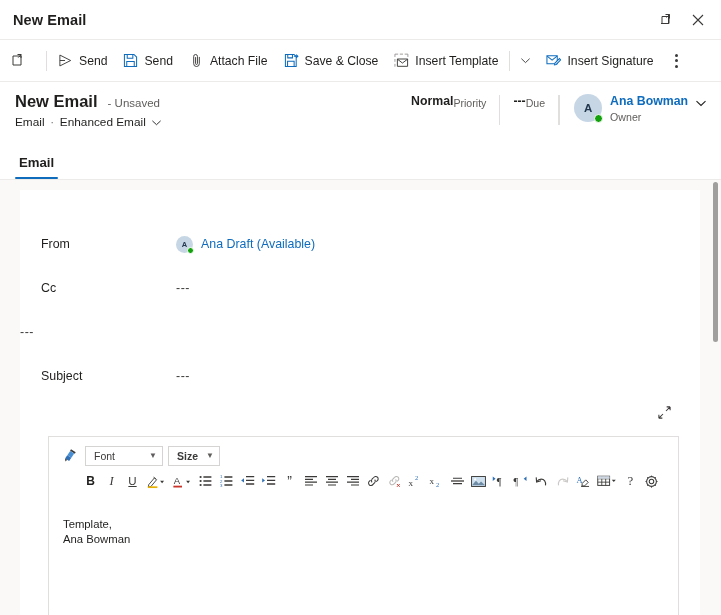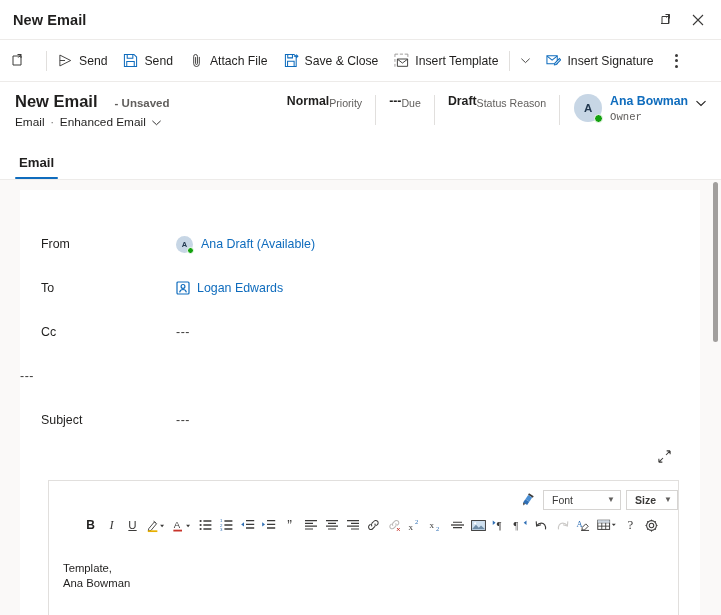--- a/index.html
+++ b/index.html
@@ -55,40 +55,40 @@
   .overflow-dots i { width: 3px; height: 3px; border-radius: 50%; background: #3b3a39; display: block; }
 
   
   .rec-header {
     position: absolute; left: 0; top: 82px; width: 721px; height: 57px;
     background: #ffffff; display: flex; align-items: flex-start;
   }
   .rec-left { padding: 10px 0 0 15px; }
   .rec-title-row { display: flex; align-items: baseline; }
   .rec-title { font-size: 16.5px; font-weight: 600; color: #201f1e; }
-  .rec-unsaved { font-size: 11.5px; color: #605e5c; margin-left: 17px; font-weight: bold; }
+  .rec-unsaved { font-size: 11.5px; color: #605e5c; margin-left: 10px; }
   .rec-sub { display: flex; align-items: center; font-size: 11.8px; color: #201f1e; margin-top: 4px; }
   .rec-sub .dot-sep { margin: 0 6px; color: #605e5c; font-size: 10px; }
   .rec-sub .chev { margin-left: 5px; display: flex; align-items: center; }
 
   .rec-right {
     margin-left: auto; display: flex; align-items: flex-start;
     padding: 12px 14px 0 0;
   }
   .stat {
     display: flex; flex-direction: row; align-items: center;
     padding: 0 13px; min-width: 40px;
   }
   .stat .v { font-size: 12.3px; font-weight: 600; color: #201f1e; line-height: 15px; }
   .stat .k { font-size: 10.6px; color: #605e5c; margin-top: 2px; }
   .stat-div { width: 1px; height: 30px; background: #e1dfdd; margin-top: 1px; }
   .owner { display: flex; align-items: flex-start; padding-left: 14px; }
   .owner-txt { margin-left: 8px; }
   .owner-name { font-size: 12.3px; color: #0f6cbd; font-weight: 600; line-height: 15px; }
-  .owner-role { font-size: 10.6px; color: #605e5c; margin-top: 2px; font-family: Liberation Mono, monospace; }
+  .owner-role { font-size: 10.6px; color: #605e5c; margin-top: 2px; }
   .owner-chev { margin-left: 7px; padding-top: 3px; display: flex; }
 
   
   .avatar {
     position: relative; border-radius: 50%;
     background: #c7d6e5; color: #22384f;
     display: flex; align-items: center; justify-content: center;
     font-weight: 600; flex: none;
   }
   .avatar.lg { width: 28px; height: 28px; font-size: 11.5px; }
@@ -144,21 +144,21 @@
     position: absolute; right: 26px; top: 4px;
     width: 20px; height: 20px; display: flex; align-items: center; justify-content: center;
   }
 
   
   .editor {
     margin: 4px 21px 0 28px; border: 1px solid #e1dfdd; background: #ffffff;
     height: 300px; position: relative;
   }
   .rt-toolbar { padding: 6px 0 0 0; }
-  .rt-row1 { display: flex; align-items: center; height: 25px; padding-left: 9px; justify-content: flex-end; }
+  .rt-row1 { display: flex; align-items: center; height: 25px; padding-left: 9px; }
   .rt-brush { width: 22px; display: flex; align-items: center; justify-content: center; }
   .rt-select {
     height: 20px; border: 1px solid #d6d4d2; background: #fff;
     display: flex; align-items: center; justify-content: space-between;
     font-size: 10.5px; color: #3b3a39; padding: 0 5px 0 8px; margin-left: 5px;
   }
   .rt-select.font { width: 78px; }
   .rt-select.size { width: 52px; font-weight: bold; }
   .rt-select .cw { margin-left: 6px; color: #605e5c; font-size: 8px; }
   .rt-row2 {
@@ -326,24 +326,20 @@
       <div class="stat">
         <span class="v">Normal</span>
         <span class="k">Priority</span>
       </div>
       <div class="stat-div"></div>
       <div class="stat">
         <span class="v">---</span>
         <span class="k">Due</span>
       </div>
       <div class="stat-div"></div>
-      <div class="stat">
-        <span class="v">Draft</span>
-        <span class="k">Status Reason</span>
-      </div>
       <div class="stat-div"></div>
 
       <div class="owner">
         <div class="avatar lg">
           <span>A</span>
           <span class="presence"></span>
         </div>
         <div class="owner-txt">
           <div class="owner-name">Ana Bowman</div>
           <div class="owner-role">Owner</div>
@@ -373,33 +369,20 @@
           <div class="flabel">From</div>
           <div class="fvalue link">
             <span class="avatar sm">
               <span>A</span>
               <span class="presence"></span>
             </span>
             <span class="nm">Ana Draft (Available)</span>
           </div>
         </div>
 
-        <div class="frow">
-          <div class="flabel">To</div>
-          <div class="fvalue link">
-            <span class="contact-ico">
-              <svg width="14" height="14" viewBox="0 0 14 14">
-                <rect x="1" y="1" width="12" height="12" rx="1" fill="none" stroke="#0f6cbd" stroke-width="1.2"></rect>
-                <circle cx="7" cy="5.4" r="1.9" fill="none" stroke="#0f6cbd" stroke-width="1.2"></circle>
-                <path d="M3.6 11.3c.5-1.9 1.9-2.8 3.4-2.8s2.9.9 3.4 2.8" fill="none" stroke="#0f6cbd" stroke-width="1.2"></path>
-              </svg>
-            </span>
-            <span>Logan Edwards</span>
-          </div>
-        </div>
 
         <div class="frow">
           <div class="flabel">Cc</div>
           <div class="fvalue">
             <span class="dashes">---</span>
           </div>
         </div>
 
         <div class="frow">
           <div class="fvalue">

